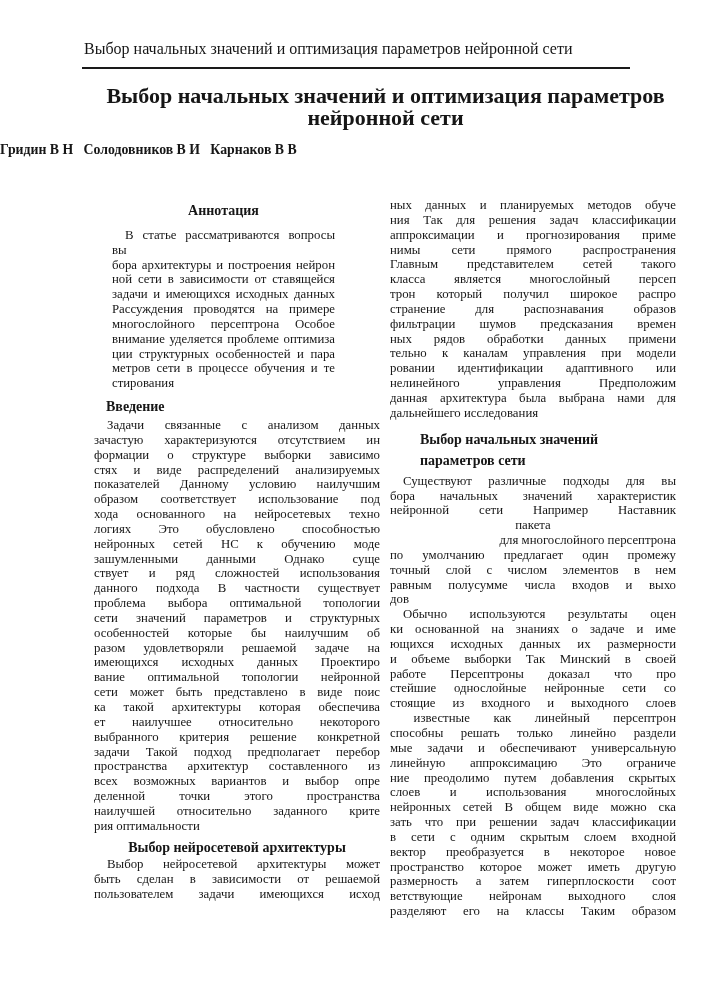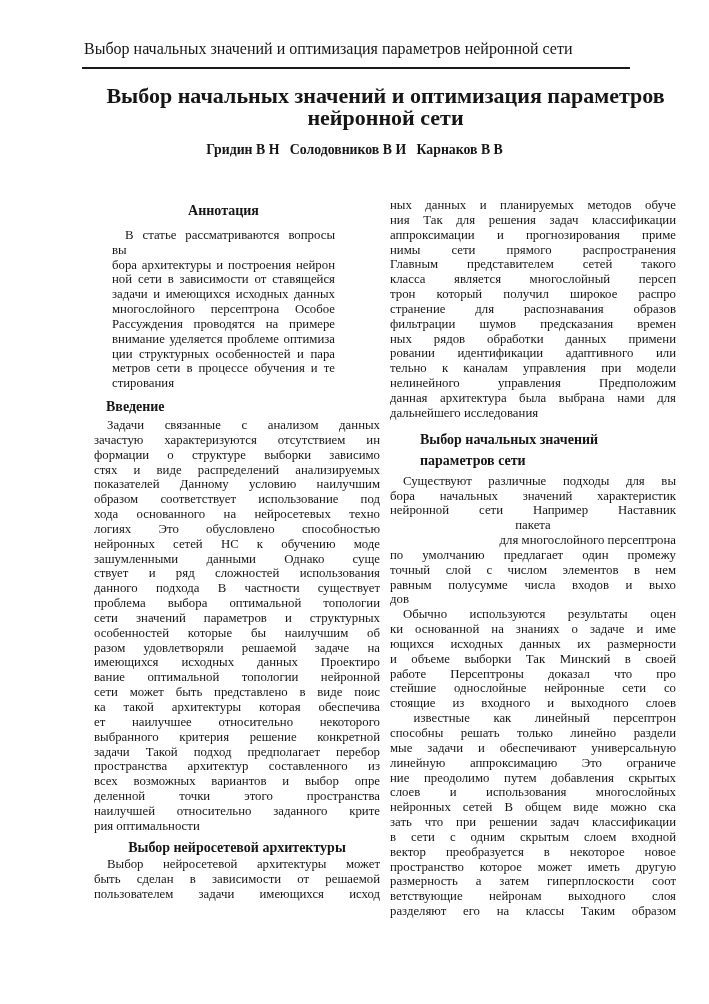--- a/index.html
+++ b/index.html
@@ -37,21 +37,20 @@
     font-weight: bold;
     font-size: 22px;
     line-height: 21.5px;
     padding-left: 31px;
   }
   .authors {
     position: absolute;
     left: 0;
     top: 142px;
     width: 709px;
-    text-align: center;
     font-weight: bold;
     font-size: 13.8px;
     line-height: 16px;
     white-space: pre;
   }
   .affiliation {
     position: absolute;
     left: 0;
     top: 159px;
     width: 709px;
@@ -123,22 +122,22 @@
   <div class="columns">
 
     <div class="col">
       <div class="abstract-wrap">
         <div class="h-abstract">Аннотация</div>
         <div>
             <div class="line ind">В статье рассматриваются вопросы вы</div>
             <div class="line">бора архитектуры и построения нейрон</div>
             <div class="line">ной сети в зависимости от ставящейся</div>
             <div class="line">задачи и имеющихся исходных данных</div>
+            <div class="line">Рассуждения проводятся на примере</div>
             <div class="line">многослойного персептрона  Особое</div>
-            <div class="line">Рассуждения проводятся на примере</div>
             <div class="line">внимание уделяется проблеме оптимиза</div>
             <div class="line">ции структурных особенностей и пара</div>
             <div class="line">метров сети в процессе обучения и те</div>
             <div class="line a-l">стирования</div>
           </div>
       </div>
       <div class="h-intro">Введение</div>
       <div>
           <div class="line ind">Задачи  связанные с анализом данных</div>
           <div class="line">зачастую характеризуются отсутствием ин</div>
@@ -182,22 +181,22 @@
           <div class="line">ных данных и планируемых методов обуче</div>
           <div class="line">ния  Так для решения задач классификации</div>
           <div class="line">аппроксимации и прогнозирования приме</div>
           <div class="line">нимы сети прямого распространения</div>
           <div class="line">Главным представителем сетей такого</div>
           <div class="line">класса является многослойный персеп</div>
           <div class="line">трон  который получил широкое распро</div>
           <div class="line">странение для распознавания образов</div>
           <div class="line">фильтрации шумов  предсказания времен</div>
           <div class="line">ных рядов  обработки данных примени</div>
+          <div class="line">тельно к каналам управления при модели</div>
           <div class="line">ровании идентификации адаптивного или</div>
-          <div class="line">тельно к каналам управления при модели</div>
           <div class="line">нелинейного управления   Предположим</div>
           <div class="line">данная архитектура была выбрана нами для</div>
           <div class="line a-l">дальнейшего исследования</div>
         </div>
       <div class="h-init">
         <div>Выбор начальных значений</div>
         <div>параметров сети</div>
       </div>
       <div>
           <div class="line ind">Существуют различные подходы для вы</div>

